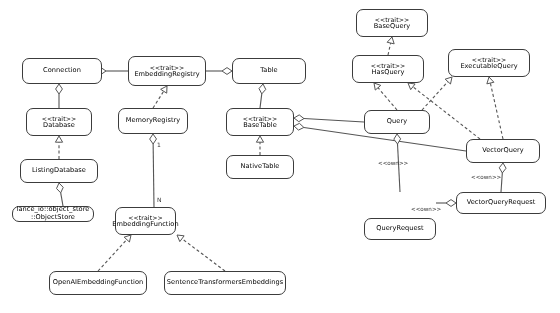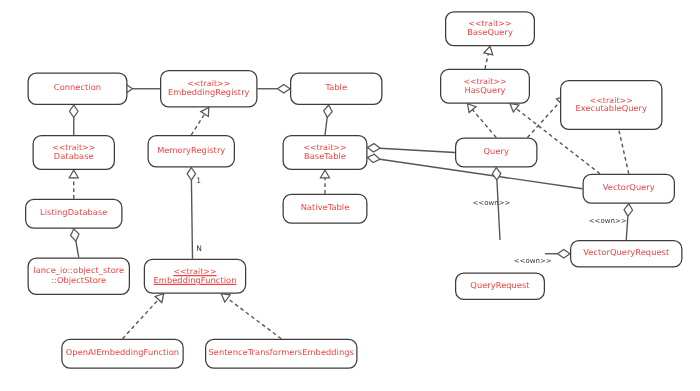--- a/index.html
+++ b/index.html
@@ -27,21 +27,21 @@
     position: absolute;
     box-sizing: border-box;
     background: #ffffff;
     border: 1.3px solid #3c3c3c;
     border-radius: 7px;
     display: flex;
     flex-direction: column;
     align-items: center;
     justify-content: center;
     text-align: center;
-    color: #ef4444;
+    color: #000000;
     line-height: 1.15;
     z-index: 2;
   }
   .stereo {
     font-size: 6.2px;
     letter-spacing: 0.1px;
     white-space: nowrap;
   }
   .nname {
     font-size: 6.6px;
@@ -138,43 +138,43 @@
       <div class="node" style="left: 226px; top: 108px; width: 68px; height: 28px; border-color: rgb(60, 60, 60);">
         <div class="stereo">&lt;&lt;trait&gt;&gt;</div>
         <div class="nname">BaseTable</div>
       </div>
       <div class="node" style="left: 20px; top: 159px; width: 78px; height: 24px; border-color: rgb(60, 60, 60);">
         <div class="nname">ListingDatabase</div>
       </div>
       <div class="node" style="left: 226px; top: 155px; width: 68px; height: 24px; border-color: rgb(60, 60, 60);">
         <div class="nname">NativeTable</div>
       </div>
-      <div class="node" style="left: 22px; top: 206px; width: 82px; height: 30px; border-color: rgb(60, 60, 60);">
+      <div class="node" style="left: 12px; top: 206px; width: 82px; height: 16px; border-color: rgb(60, 60, 60);">
         <div class="nname two-line">lance_io::object_store
 ::ObjectStore</div>
       </div>
-      <div class="node" style="left: 115px; top: 207px; width: 82px; height: 28px; border-color: rgb(60, 60, 60); text-decoration: underline;">
+      <div class="node" style="left: 115px; top: 207px; width: 61px; height: 28px; border-color: rgb(60, 60, 60);">
         <div class="stereo">&lt;&lt;trait&gt;&gt;</div>
         <div class="nname">EmbeddingFunction</div>
       </div>
       <div class="node" style="left: 49px; top: 271px; width: 98px; height: 24px; border-color: rgb(60, 60, 60);">
         <div class="nname">OpenAIEmbeddingFunction</div>
       </div>
       <div class="node" style="left: 164px; top: 271px; width: 122px; height: 24px; border-color: rgb(60, 60, 60);">
         <div class="nname">SentenceTransformersEmbeddings</div>
       </div>
       <div class="node" style="left: 356px; top: 9px; width: 72px; height: 28px; border-color: rgb(60, 60, 60);">
         <div class="stereo">&lt;&lt;trait&gt;&gt;</div>
         <div class="nname">BaseQuery</div>
       </div>
       <div class="node" style="left: 352px; top: 55px; width: 72px; height: 28px; border-color: rgb(60, 60, 60); align-items: center;">
         <div class="stereo">&lt;&lt;trait&gt;&gt;</div>
         <div class="nname">HasQuery</div>
       </div>
-      <div class="node" style="left: 448px; top: 64px; width: 82px; height: 40px; border-color: rgb(60, 60, 60);">
+      <div class="node" style="left: 448px; top: 49px; width: 82px; height: 28px; border-color: rgb(60, 60, 60);">
         <div class="stereo">&lt;&lt;trait&gt;&gt;</div>
         <div class="nname">ExecutableQuery</div>
       </div>
       <div class="node" style="left: 364px; top: 110px; width: 66px; height: 24px; border-color: rgb(60, 60, 60); text-align: center;">
         <div class="nname">Query</div>
       </div>
       <div class="node" style="left: 466px; top: 139px; width: 74px; height: 24px; border-color: rgb(60, 60, 60);">
         <div class="nname">VectorQuery</div>
       </div>
       <div class="node" style="left: 364px; top: 192px; width: 72px; height: 22px; border-color: rgb(60, 60, 60); margin-top: 26px;">

